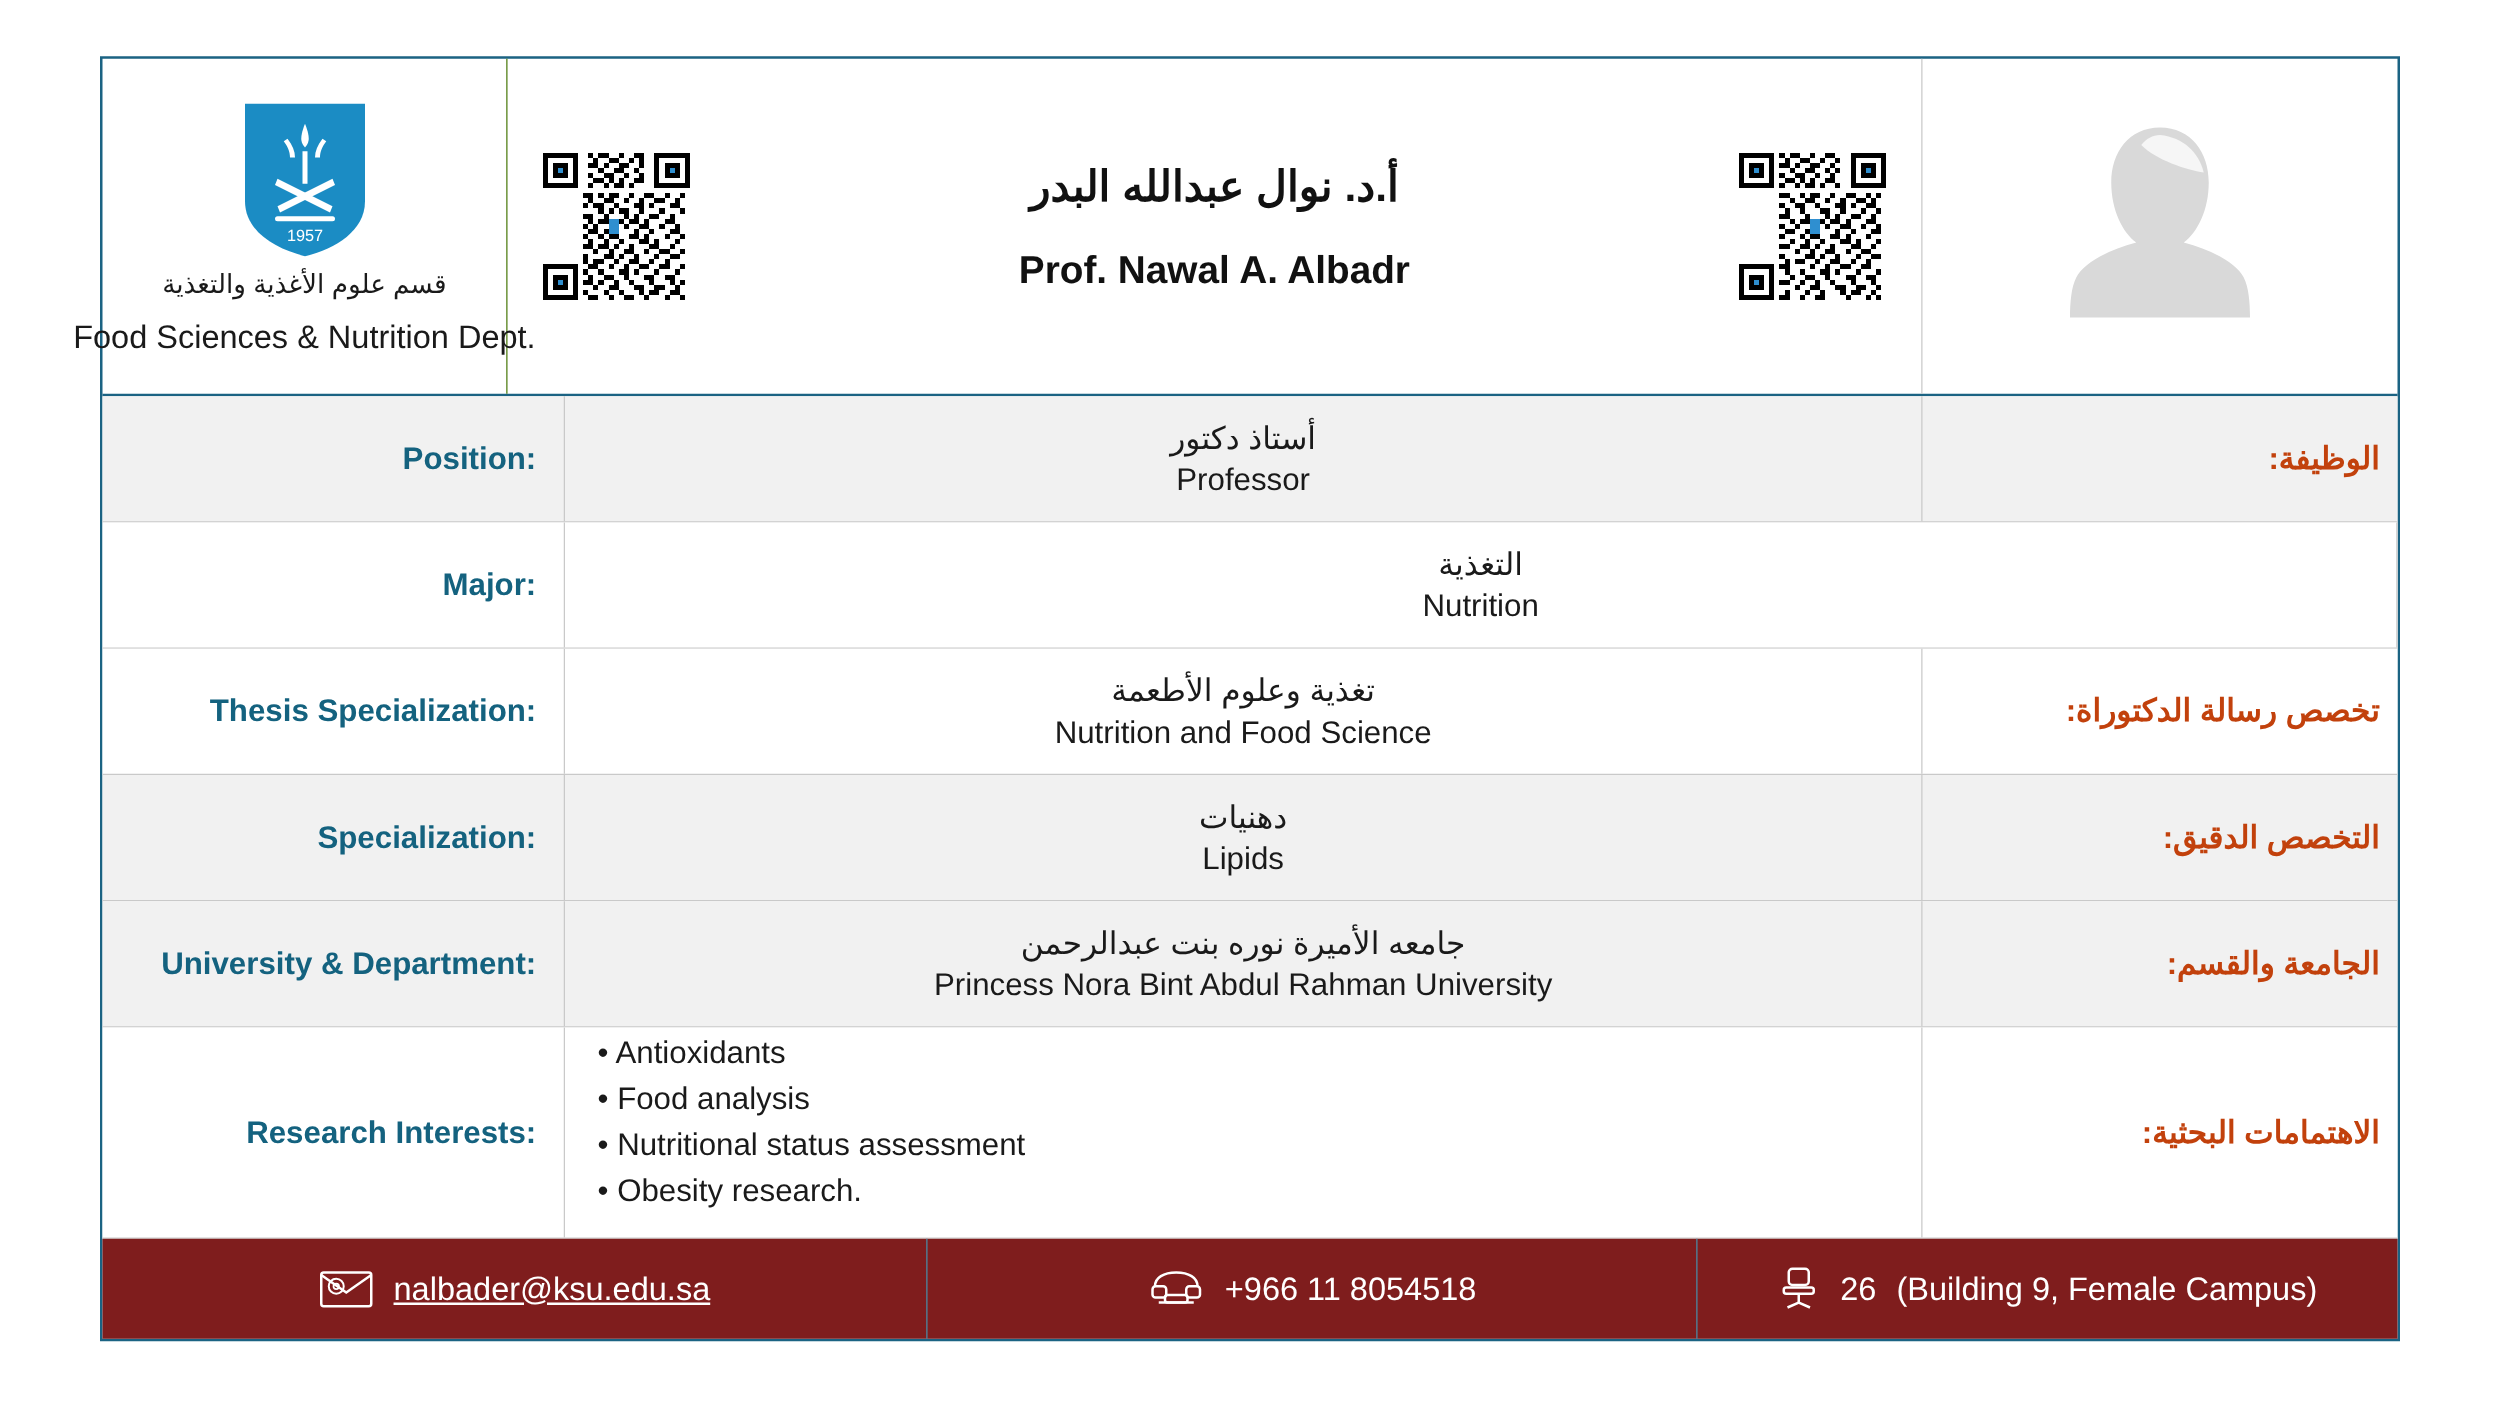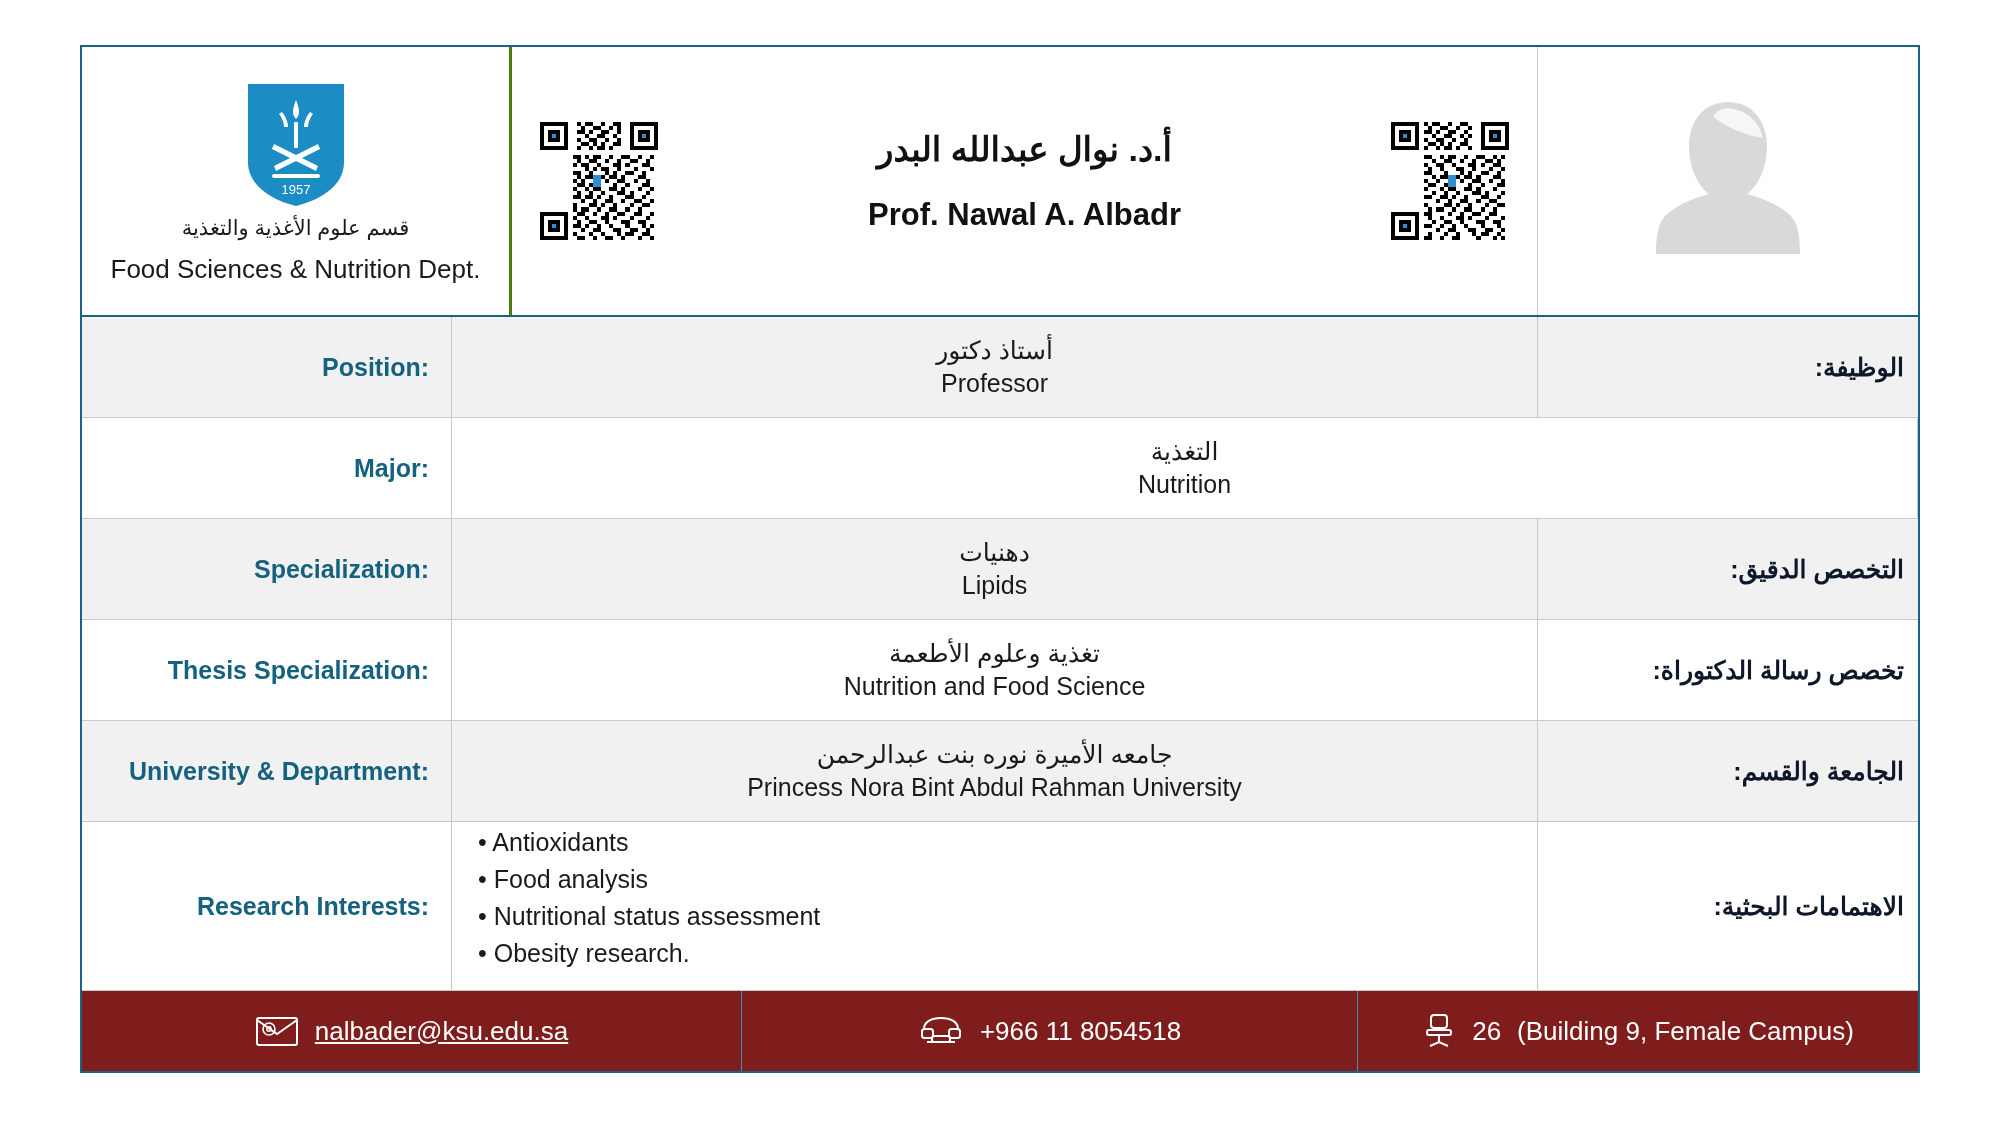--- a/index.html
+++ b/index.html
@@ -26,22 +26,22 @@
     background: #ffffff;
   }
   
   .header {
     display: flex;
     align-items: stretch;
     border-bottom: 2px solid #1b6383;
     height: 268px;
   }
   .hdr-logo {
-    width: 430px;
-    border-right: 3px solid #4d7c0f;
+    width: 324px;
+    border-right: 1px solid #4d7c0f;
     display: flex;
     flex-direction: column;
     align-items: center;
     justify-content: center;
     box-sizing: border-box;
     padding: 8px 6px;
   }
   .shield-wrap { width: 108px; height: 132px; }
   .dept-ar {
     font-size: 21px;
@@ -134,21 +134,21 @@
   .cell-value .v-en { }
   .cell-ar-label {
     width: 380px;
     box-sizing: border-box;
     display: flex;
     align-items: center;
     justify-content: flex-start;
     padding: 10px 14px 10px 22px;
     font-size: 25px;
     font-weight: bold;
-    color: #0f172a;
+    color: #c2410c;
     direction: rtl;
     text-align: right;
   }
   
   .interests {
     align-items: flex-start;
     justify-content: center;
     padding: 2px 20px 18px 24px;
   }
   .interests ul {
@@ -613,36 +613,36 @@
     </div>
 
     <div class="row plain">
       <div class="cell-en-label">Major:</div>
       <div class="cell-value">
         <div class="v-ar">التغذية</div>
         <div class="v-en">Nutrition</div>
       </div>
     </div>
 
+    <div class="row plain">
+      <div class="cell-en-label">Thesis Specialization:</div>
+      <div class="cell-value">
+        <div class="v-ar">تغذية وعلوم الأطعمة</div>
+        <div class="v-en">Nutrition and Food Science</div>
+      </div>
+      <div class="cell-ar-label">تخصص رسالة الدكتوراة:</div>
+    </div>
+
     <div class="row alt">
       <div class="cell-en-label">Specialization:</div>
       <div class="cell-value">
         <div class="v-ar">دهنيات</div>
         <div class="v-en">Lipids</div>
       </div>
       <div class="cell-ar-label">التخصص الدقيق:</div>
-    </div>
-
-    <div class="row plain">
-      <div class="cell-en-label">Thesis Specialization:</div>
-      <div class="cell-value">
-        <div class="v-ar">تغذية وعلوم الأطعمة</div>
-        <div class="v-en">Nutrition and Food Science</div>
-      </div>
-      <div class="cell-ar-label">تخصص رسالة الدكتوراة:</div>
     </div>
 
     <div class="row alt">
       <div class="cell-en-label">University &amp; Department:</div>
       <div class="cell-value">
         <div class="v-ar">جامعه الأميرة نوره بنت عبدالرحمن</div>
         <div class="v-en">Princess Nora Bint Abdul Rahman University</div>
       </div>
       <div class="cell-ar-label">الجامعة والقسم:</div>
     </div>

